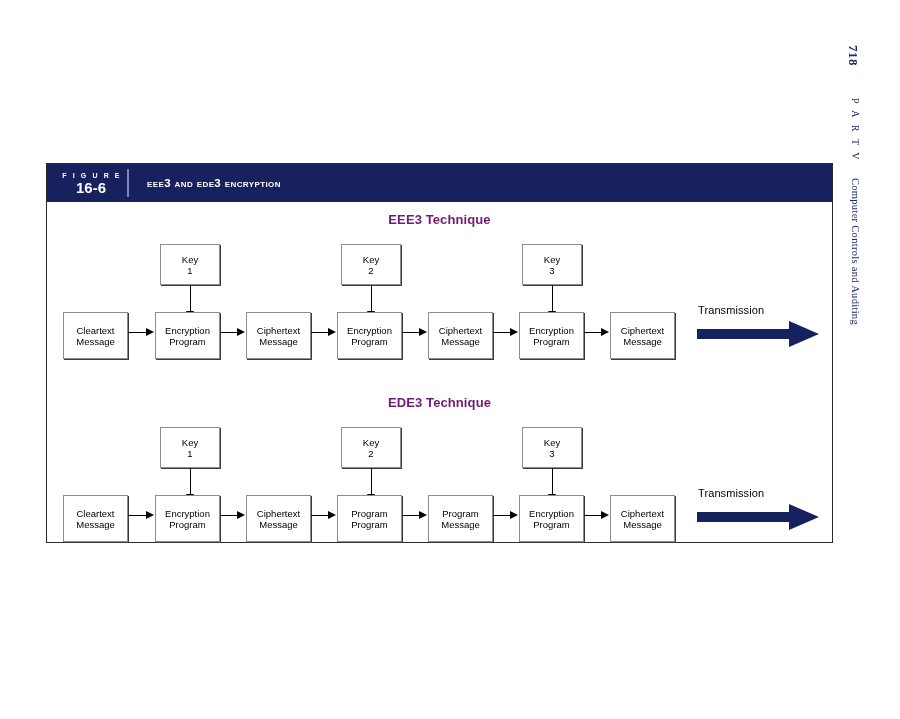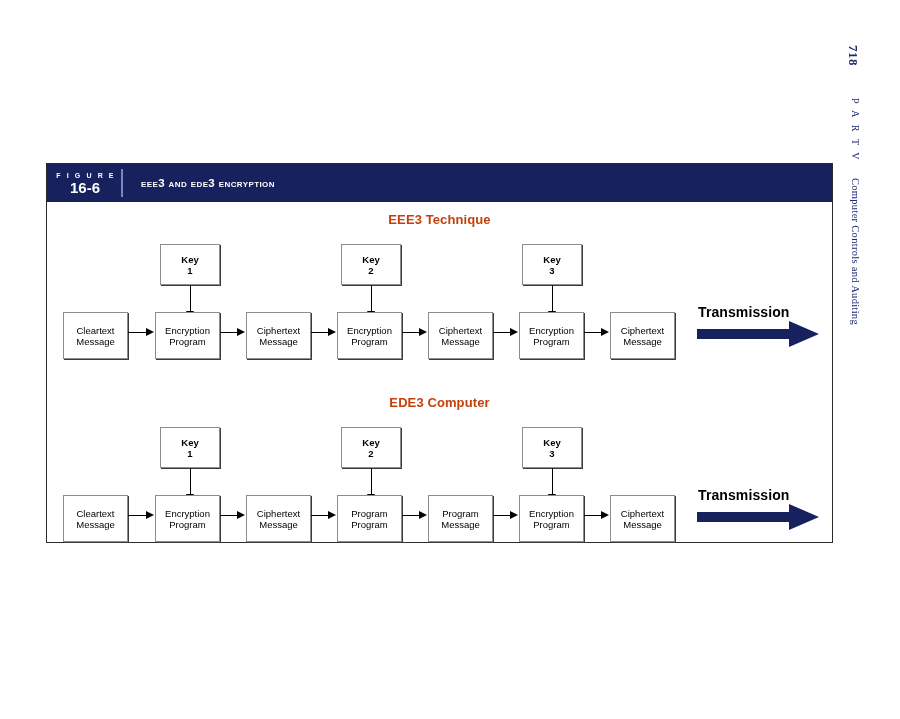--- a/index.html
+++ b/index.html
@@ -39,21 +39,21 @@
     display: flex;
     align-items: stretch;
   }
   #figure-number-block {
     width: 72px;
     display: flex;
     flex-direction: column;
     align-items: center;
     justify-content: center;
     color: #ffffff;
-    padding-left: 2px;
+    padding-left: 8px;
   }
   #figure-word {
     font-size: 7px;
     font-weight: bold;
     letter-spacing: 2.1px;
     line-height: 9px;
     text-indent: 2px;
   }
   #figure-num {
     font-size: 15px;
@@ -80,21 +80,21 @@
   }
   #figure-title::first-letter { }
 
   
   .section-title {
     position: absolute;
     width: 100%;
     text-align: center;
     font-size: 13px;
     font-weight: bold;
-    color: #c2410c;
+    color: #701a75;
     letter-spacing: 0.1px;
   }
 
   .node-box {
     position: absolute;
     background: #ffffff;
     border: 1px solid #8d8d8d;
     box-shadow: 1px 1px 0 0 #3a3a3a;
     box-sizing: border-box;
     display: flex;
@@ -104,21 +104,20 @@
     font-size: 9.5px;
     color: #000000;
     line-height: 11px;
     text-align: center;
   }
   .node-box span { display: block; }
 
   .key-box {
     width: 60px;
     height: 41px;
-    font-weight: bold;
   }
   .flow-box {
     width: 65px;
     height: 47px;
   }
 
   
   .h-conn {
     position: absolute;
     height: 1px;
@@ -142,22 +141,22 @@
     width: 0;
     height: 0;
     border-left: 4.5px solid transparent;
     border-right: 4.5px solid transparent;
     border-top: 8px solid #000000;
   }
 
   
   .transmission-label {
     position: absolute;
-    font-size: 14px;
-    font-weight: bold;
+    font-size: 11px;
+    font-weight: normal;
     color: #000000;
     letter-spacing: 0.1px;
   }
   .transmission-arrow {
     position: absolute;
   }
 
   
   .margin-text {
     position: absolute;
@@ -257,21 +256,21 @@
   <div class="h-conn" style="left:446px; top:168px; width:18px;"></div>
   <div class="h-arrow" style="left:463px; top:163.5px;"></div>
   <div class="h-conn" style="left:537px; top:168px; width:18px;"></div>
   <div class="h-arrow" style="left:554px; top:163.5px;"></div>
 
   <div class="transmission-label" style="left:651px; top:140px;">Transmission</div>
   <svg class="transmission-arrow" style="left:650px; top:157px;" width="122" height="26" viewBox="0 0 122 26">
     <path d="M0 8 L92 8 L92 0 L122 13 L92 26 L92 18 L0 18 Z" fill="#17215e"></path>
   </svg>
 
-  <div class="section-title" style="top:231px;">EDE3 Computer</div>
+  <div class="section-title" style="top:231px;">EDE3 Technique</div>
 
   <div class="node-box key-box" style="left:113px; top:263px;">
     <span>Key</span>
     <span>1</span>
   </div>
   <div class="node-box key-box" style="left:294px; top:263px;">
     <span>Key</span>
     <span>2</span>
   </div>
   <div class="node-box key-box" style="left:475px; top:263px;">

